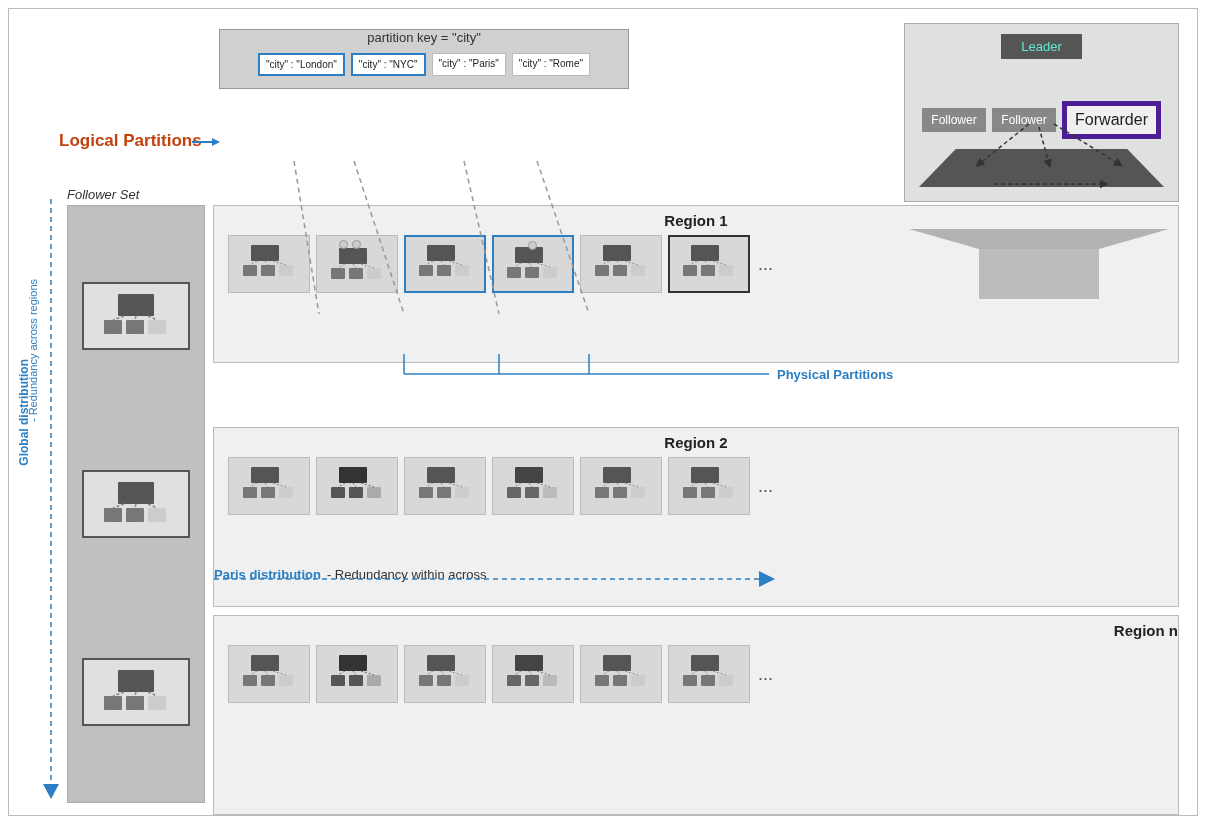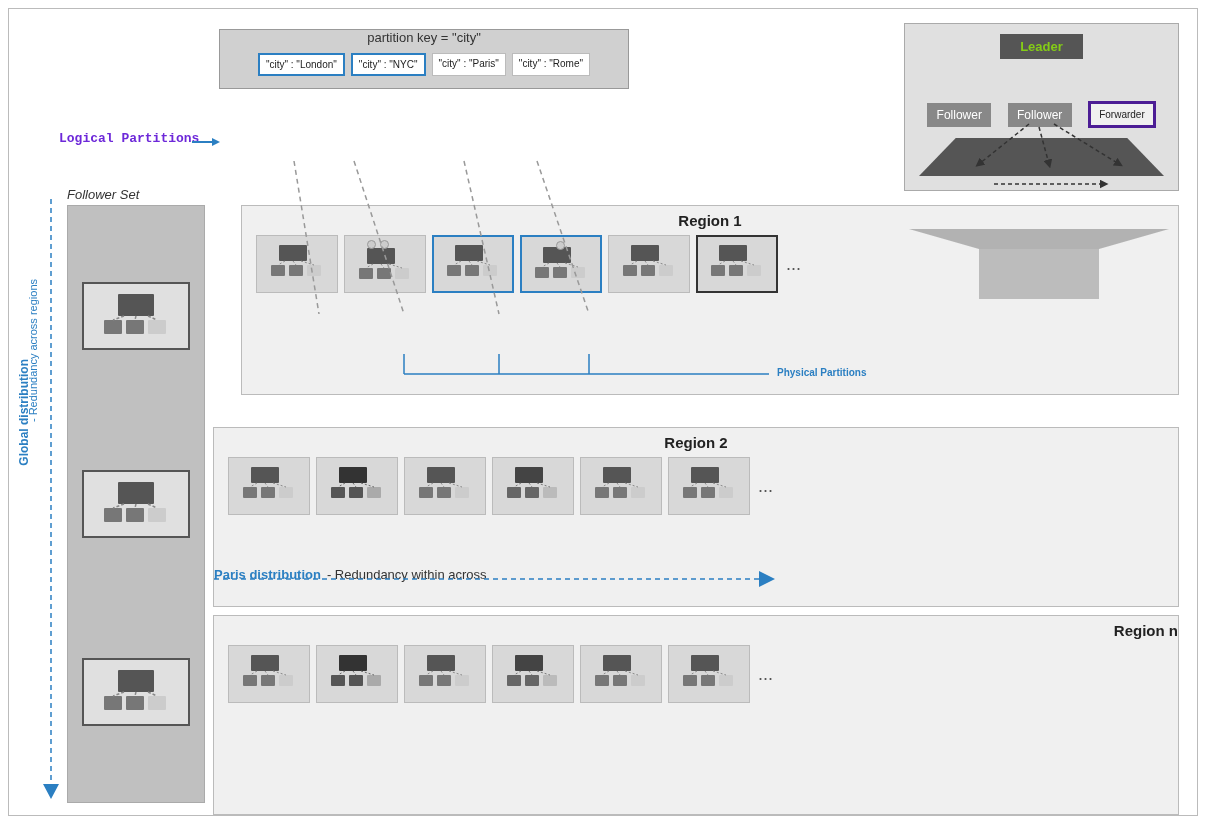--- a/index.html
+++ b/index.html
@@ -100,57 +100,57 @@
 
     <defs>
       <marker id="arrow" markerWidth="6" markerHeight="6" refX="3" refY="3" orient="auto">
         <path d="M0,0 L6,3 L0,6 Z" fill="#333"></path>
       </marker>
     </defs>
   </svg>
 
   <div class="physical-partition-box" style="position:absolute;top:14px;right:18px;width:275px;background:#e0e0e0;border:1px solid #aaa;padding:10px 14px 14px 14px;z-index:5;">
     <div style="display:flex;justify-content:center;margin-bottom:8px;">
-      <div style="background:#555;color:#84cc16;text-align:center;padding:5px 20px;font-size:13px;font-weight:700;">Leader</div>
+      <div style="background:#555;color:#5eead4;text-align:center;padding:5px 20px;font-size:13px;font-weight:400;">Leader</div>
     </div>
     <div class="follower-row" style="display:flex;justify-content:space-around;align-items:center;margin-top:42px;">
       <div style="background:#888;color:#fff;font-size:12px;padding:5px 8px;text-align:center;min-width:64px;">Follower</div>
       <div style="background:#888;color:#fff;font-size:12px;padding:5px 8px;text-align:center;min-width:64px;">Follower</div>
-      <div style="background:#f0f0f0;border:3px solid #4c1d95;color:#222;font-size:10px;padding:5px 8px;text-align:right;min-width:64px;">Forwarder</div>
+      <div style="background:#f0f0f0;border:5px solid #4c1d95;color:#222;font-size:16px;padding:5px 8px;text-align:right;min-width:64px;">Forwarder</div>
     </div>
 
     <div style="margin-top:10px;background:#555;height:38px;clip-path:polygon(15% 0%, 85% 0%, 100% 100%, 0% 100%);"></div>
   </div>
 
   <div style="position:absolute;top:20px;left:210px;width:410px;background:#d0d0d0;border:1px solid #999;z-index:5;">
     <div style="text-align:center;font-size:13px;color:#333;margin-bottom:8px;">partition key = "city"</div>
     <div style="display:flex;justify-content:center;gap:6px;padding:0 10px 12px 10px;">
       <div style="border:2px solid #2b7fc2;background:#fff;font-size:10px;padding:4px 6px;color:#222;">"city" : "London"</div>
       <div style="border:2px solid #2b7fc2;background:#fff;font-size:10px;padding:4px 6px;color:#222;">"city" : "NYC"</div>
       <div style="border:1px solid #bbb;background:#fff;font-size:10px;padding:4px 6px;color:#222;">"city" : "Paris"</div>
       <div style="border:1px solid #bbb;background:#fff;font-size:10px;padding:4px 6px;color:#222;">"city" : "Rome"</div>
     </div>
   </div>
 
-  <div style="position:absolute;top:122px;left:50px;color:#6d28d9;font-size:13px;font-weight:600;z-index:6;font-family:Liberation Mono, monospace;">Logical Partitions</div>
+  <div style="position:absolute;top:122px;left:50px;color:#c2410c;font-size:17px;font-weight:600;z-index:6;">Logical Partitions</div>
 
   <svg style="position:absolute;top:126px;left:183px;z-index:6;" width="30" height="14">
     <line x1="0" y1="7" x2="24" y2="7" stroke="#2b7fc2" stroke-width="2"></line>
     <polygon points="20,3 28,7 20,11" fill="#2b7fc2"></polygon>
   </svg>
 
   <div style="position:absolute;left:8px;top:350px;color:#2b7fc2;font-size:12px;font-weight:600;writing-mode:vertical-rl;transform:rotate(180deg);z-index:6;">
     <span>Global distribution</span>
   </div>
 
   <div style="position:absolute;left:18px;top:270px;color:#2b7fc2;font-size:11px;writing-mode:vertical-rl;transform:rotate(180deg);z-index:6;">
     <span>- </span><span>Redundancy across regions</span>
   </div>
 
-  <div style="position:absolute;top:358px;left:768px;color:#2b7fc2;font-size:10px;font-weight:600;z-index:6;">Physical Partitions</div>
+  <div style="position:absolute;top:358px;left:768px;color:#2b7fc2;font-size:13px;font-weight:600;z-index:6;">Physical Partitions</div>
 
   <div style="position:absolute;top:558px;left:205px;z-index:6;display:flex;align-items:center;gap:6px;">
     <span style="color:#2b7fc2;font-size:13px;font-weight:600;">Paris distribution</span>
     <span style="color:#333;font-size:13px;">- Redundancy within across</span>
   </div>
 
   <div style="position:absolute;top:178px;left:58px;font-style:italic;font-size:13px;color:#333;z-index:6;">Follower Set</div>
 
   <div style="position:absolute;top:196px;left:58px;width:138px;bottom:12px;background:#c0c0c0;border:1px solid #aaa;display:flex;flex-direction:column;justify-content:space-around;align-items:center;padding:16px 0;z-index:2;">
 
@@ -184,21 +184,21 @@
         <rect x="8" y="30" width="18" height="14" fill="#777" rx="1"></rect>
         <rect x="30" y="30" width="18" height="14" fill="#777" rx="1"></rect>
         <rect x="52" y="30" width="18" height="14" fill="#ccc" rx="1"></rect>
         <line x1="28" y1="26" x2="17" y2="30" stroke="#888" stroke-width="1.5" stroke-dasharray="3,2"></line>
         <line x1="40" y1="26" x2="39" y2="30" stroke="#888" stroke-width="1.5" stroke-dasharray="3,2"></line>
         <line x1="52" y1="26" x2="61" y2="30" stroke="#888" stroke-width="1.5" stroke-dasharray="3,2"></line>
       </svg>
     </div>
   </div>
 
-  <div style="position:absolute;top:196px;left:204px;right:18px;height:190px;border:1px solid #bbb;background:#f0f0f0;z-index:2;margin-left:28px;">
+  <div style="position:absolute;top:196px;left:204px;right:18px;height:158px;border:1px solid #bbb;background:#f0f0f0;z-index:2;">
     <div style="text-align:center;font-size:15px;font-weight:600;color:#222;padding:6px 0 2px 0;">Region 1</div>
     <div style="display:flex;align-items:center;justify-content:flex-start;gap:6px;padding:4px 14px 8px 14px;">
 
       <div style="width:82px;height:58px;background:#d8d8d8;border:1px solid #bbb;display:flex;align-items:center;justify-content:center;position:relative;">
         <svg width="60" height="42">
           <rect x="12" y="2" width="28" height="16" fill="#555" rx="1"></rect>
           <rect x="4" y="22" width="14" height="11" fill="#777" rx="1"></rect>
           <rect x="22" y="22" width="14" height="11" fill="#777" rx="1"></rect>
           <rect x="40" y="22" width="14" height="11" fill="#ccc" rx="1"></rect>
           <line x1="18" y1="18" x2="11" y2="22" stroke="#888" stroke-width="1" stroke-dasharray="2,2"></line>

